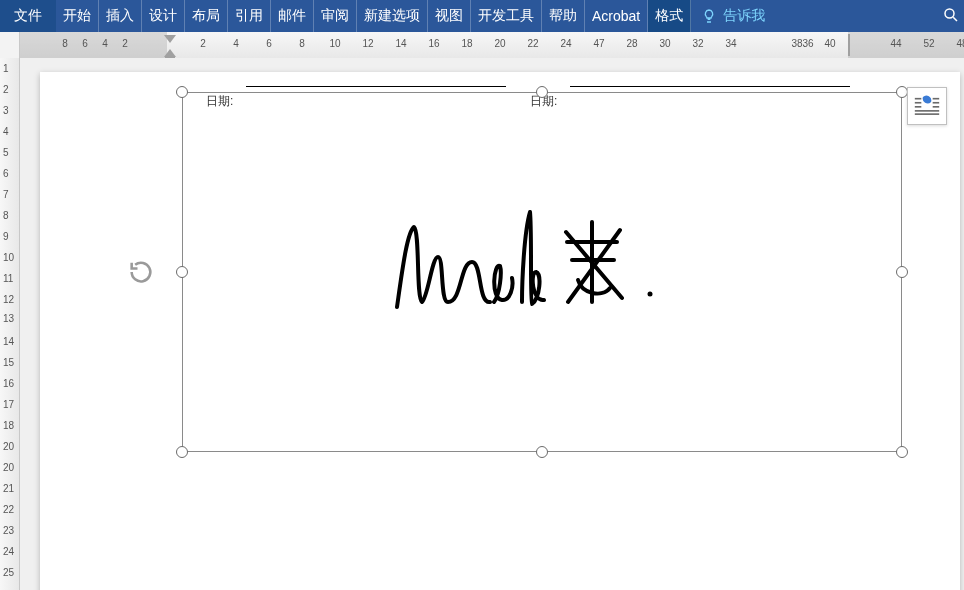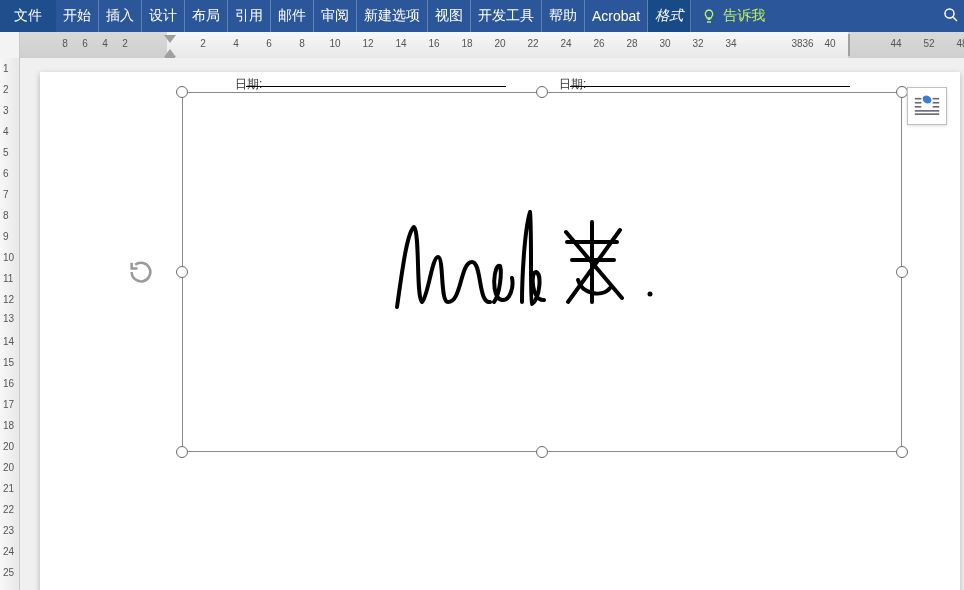--- a/index.html
+++ b/index.html
@@ -23,25 +23,25 @@
   }
   .ribbon .tab {
     padding: 0 7px;
     display: flex;
     align-items: center;
     border-right: 1px solid rgba(255,255,255,0.25);
     white-space: nowrap;
     cursor: pointer;
   }
   .ribbon .tab.file { background: #1e4e8c; padding: 0 14px; border-right: none; }
-  .ribbon .tab.active { background: #174a86; font-style: italic; }
+  .ribbon .tab.active { background: #174a86; }
   .ribbon .tell-me {
     display: flex; align-items: center;
     padding: 0 10px; gap: 6px;
-    color: #bef264;
+    color: #7dd3fc;
   }
   .ribbon .bulb {
     width: 16px; height: 16px;
   }
   .ribbon .search-right {
     position: absolute; right: 4px; top: 6px;
     width: 18px; height: 18px;
     color: #fff;
   }
   
@@ -99,21 +99,21 @@
   .page {
     position:absolute; left:20px; top:14px;
     width:920px; height:1200px;
     background:#fff;
     box-shadow: 0 2px 6px rgba(0,0,0,0.25);
   }
   .date-labels {
     position:absolute; top:4px; left:166px; right:40px;
     font-size:12px; color:#333;
   }
-  .date-labels .dl { position:absolute; top:0;margin-left:29px; }
+  .date-labels .dl { position:absolute; top:17px; }
   .date-labels .line1 { position:absolute; top:10px; height:1px; background:#000; }
   
   .sel-box {
     position:absolute;
     left:142px; top:20px;
     width:720px; height:360px;
     border:1px solid #8a8a8a;
   }
   .sel-handle {
     position:absolute; width:12px; height:12px;
@@ -191,21 +191,21 @@
       <div class="tick" style="left: 249px;">6</div>
       <div class="tick" style="left: 282px;">8</div>
       <div class="tick" style="left: 315px;">10</div>
       <div class="tick" style="left: 348px;">12</div>
       <div class="tick" style="left: 381px;">14</div>
       <div class="tick" style="left: 414px;">16</div>
       <div class="tick" style="left: 447px;">18</div>
       <div class="tick" style="left: 480px;">20</div>
       <div class="tick" style="left: 513px;">22</div>
       <div class="tick" style="left: 546px;">24</div>
-      <div class="tick" style="left: 579px;">26</div>
+      <div class="tick" style="left: 579px;">47</div>
       <div class="tick" style="left: 612px;">28</div>
       <div class="tick" style="left: 645px;">30</div>
       <div class="tick" style="left: 678px;">32</div>
       <div class="tick" style="left: 711px;">34</div>
       <div class="tick" style="left: 744px; margin-left: 44px;">36</div>
       <div class="tick" style="left: 777px;">38</div>
       <div class="tick" style="left: 810px;">40</div>
       <div class="tick" style="left: 843px; margin-top: 20px;">42</div>
       <div class="tick" style="left: 876px;">44</div>
       <div class="tick" style="left: 909px;">52</div>

